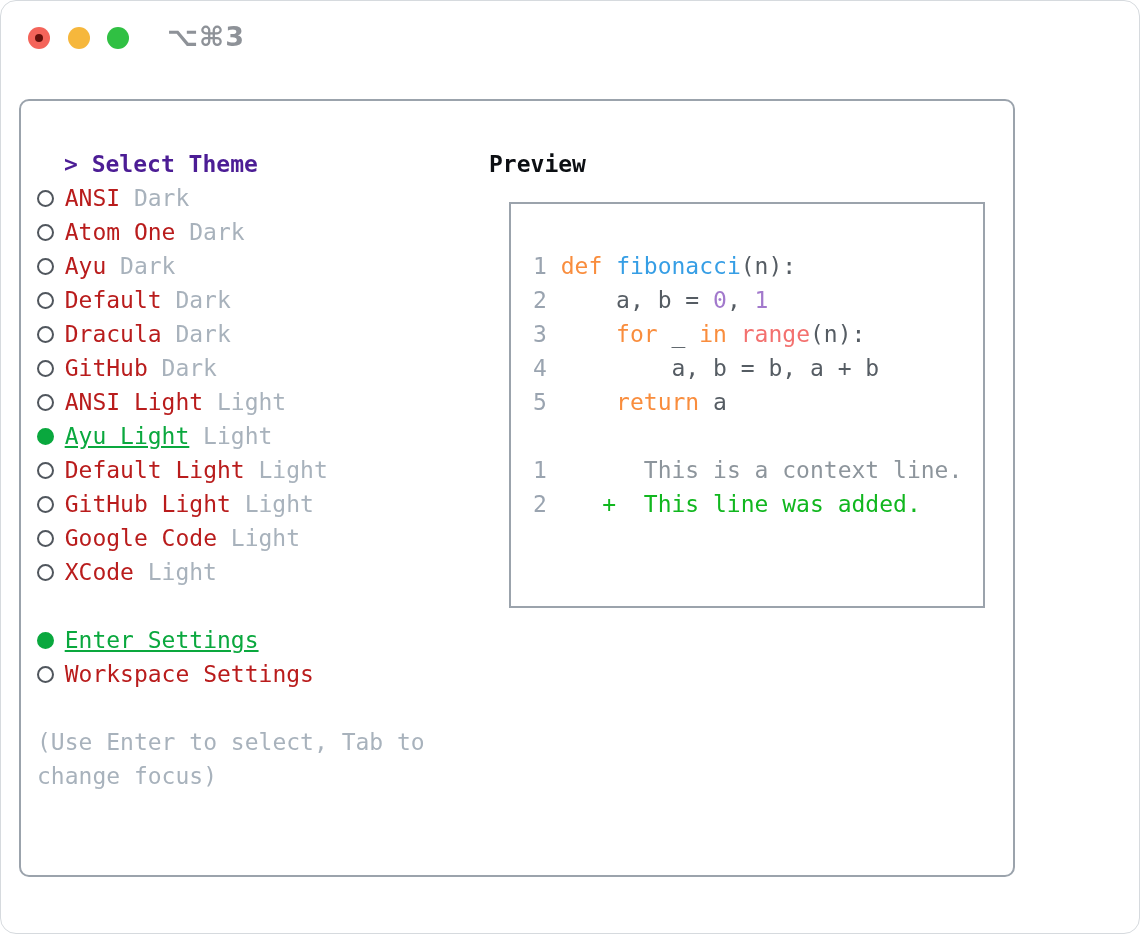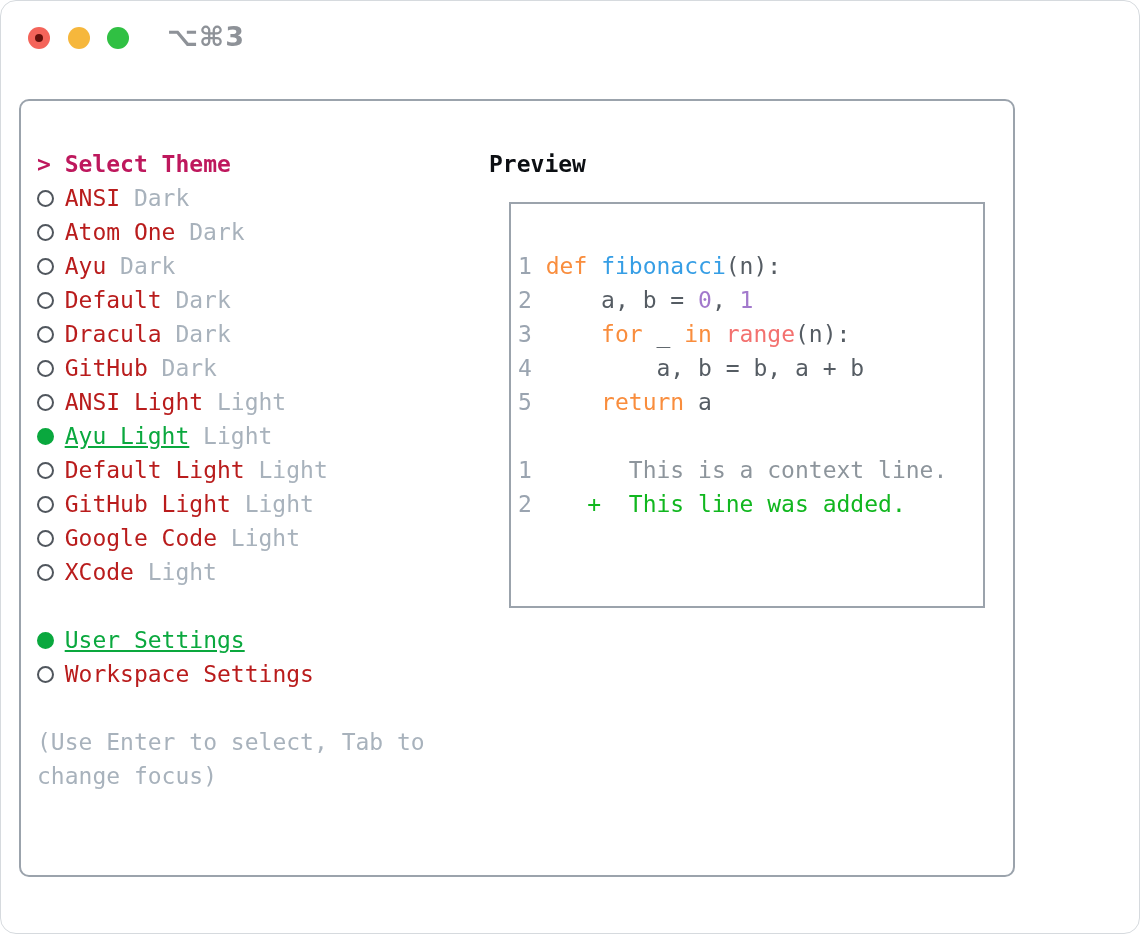--- a/index.html
+++ b/index.html
@@ -18,42 +18,42 @@
                border-radius:50%; background:#64100b; }
   .wtitle { position:absolute; left:166px; top:20px; font-size:27px; font-weight:700;
             color:#8e9298; font-family:"DejaVu Sans", sans-serif; letter-spacing:1px; }
 
   
   .panel { position:absolute; left:18px; top:98px; width:996px; height:778px;
            border:2px solid #9ba3ac; border-radius:10px; background:#ffffff; }
 
   .left-col { position:absolute; left:0; top:0; padding:46px 0 0 16px; }
   .row { height:34px; line-height:34px; font-size:23px; white-space:pre; }
-  .row.header { font-weight:700; color:#be185d; }
+  .row.header { font-weight:700; color:#4c1d95;margin-left:27px; }
   .row.header .label { margin-left:13.8px; }
   .row.subheader { color:#101418; font-weight:700; }
   .row.subheader .spacer { display:inline-block; width:27.7px; }
   .spacer-row { height:34px; }
 
   .marker { display:inline-block; width:27.7px; }
   .marker::before { content:""; display:inline-block; width:13px; height:13px;
                     border-radius:50%; border:2px solid #50565d; transform:translateY(1px); }
   .item { cursor:default; }
   .item .name { color:#b91c1c; }
   .item .tag  { color:#a8b2bc; margin-left:13.8px; }
   .item.sel .marker::before { background:#0aa83e; border-color:#0aa83e; }
   .item.sel .name { color:#0aa83e;text-decoration:underline; }
 
   .row.help { color:#a8b2bc; }
 
   
   .preview-head { position:absolute; left:468px; top:46px; height:34px; line-height:34px;
                   font-size:23px; font-weight:700; color:#0c0f13; }
   .preview-box { position:absolute; left:488px; top:101px; width:476px; height:406px;
-                 border:2px solid #9ba3ac; background:#ffffff; padding:45px 0 0 7px; }
+                 border:2px solid #9ba3ac; background:#ffffff; padding:45px 0 0 22px; }
   .cline { height:34px; line-height:34px; font-size:23px; white-space:pre; }
   .ln   { color:#9aa4b0; }
   .pl   { color:#555c63; }
   .kw   { color:#f98d3d; }
   .fn   { color:#369ee5; }
   .num  { color:#a279cc; }
   .call { color:#f3716f; }
   .ctx  { color:#8d959c; }
   .del  { color:#c23b2b; }
   .add  { color:#11b71f; }
@@ -83,21 +83,21 @@
       <div class="row item"><span class="marker"></span><span class="name">GitHub</span><span class="tag">Dark</span></div>
       <div class="row item"><span class="marker"></span><span class="name">ANSI Light</span><span class="tag">Light</span></div>
       <div class="row item sel"><span class="marker"></span><span class="name">Ayu Light</span><span class="tag">Light</span></div>
       <div class="row item"><span class="marker"></span><span class="name">Default Light</span><span class="tag">Light</span></div>
       <div class="row item"><span class="marker"></span><span class="name">GitHub Light</span><span class="tag">Light</span></div>
       <div class="row item"><span class="marker"></span><span class="name">Google Code</span><span class="tag">Light</span></div>
       <div class="row item"><span class="marker"></span><span class="name">XCode</span><span class="tag">Light</span></div>
 
       <div class="spacer-row"></div>
 
-      <div class="row item sel"><span class="marker"></span><span class="name">User Settings</span></div>
+      <div class="row item sel"><span class="marker"></span><span class="name">Enter Settings</span></div>
       <div class="row item"><span class="marker"></span><span class="name">Workspace Settings</span></div>
 
       <div class="spacer-row"></div>
 
       <div class="row help">(Use Enter to select, Tab to</div>
       <div class="row help">change focus)</div>
     </div>
 
     <div class="preview-head">Preview</div>
 

